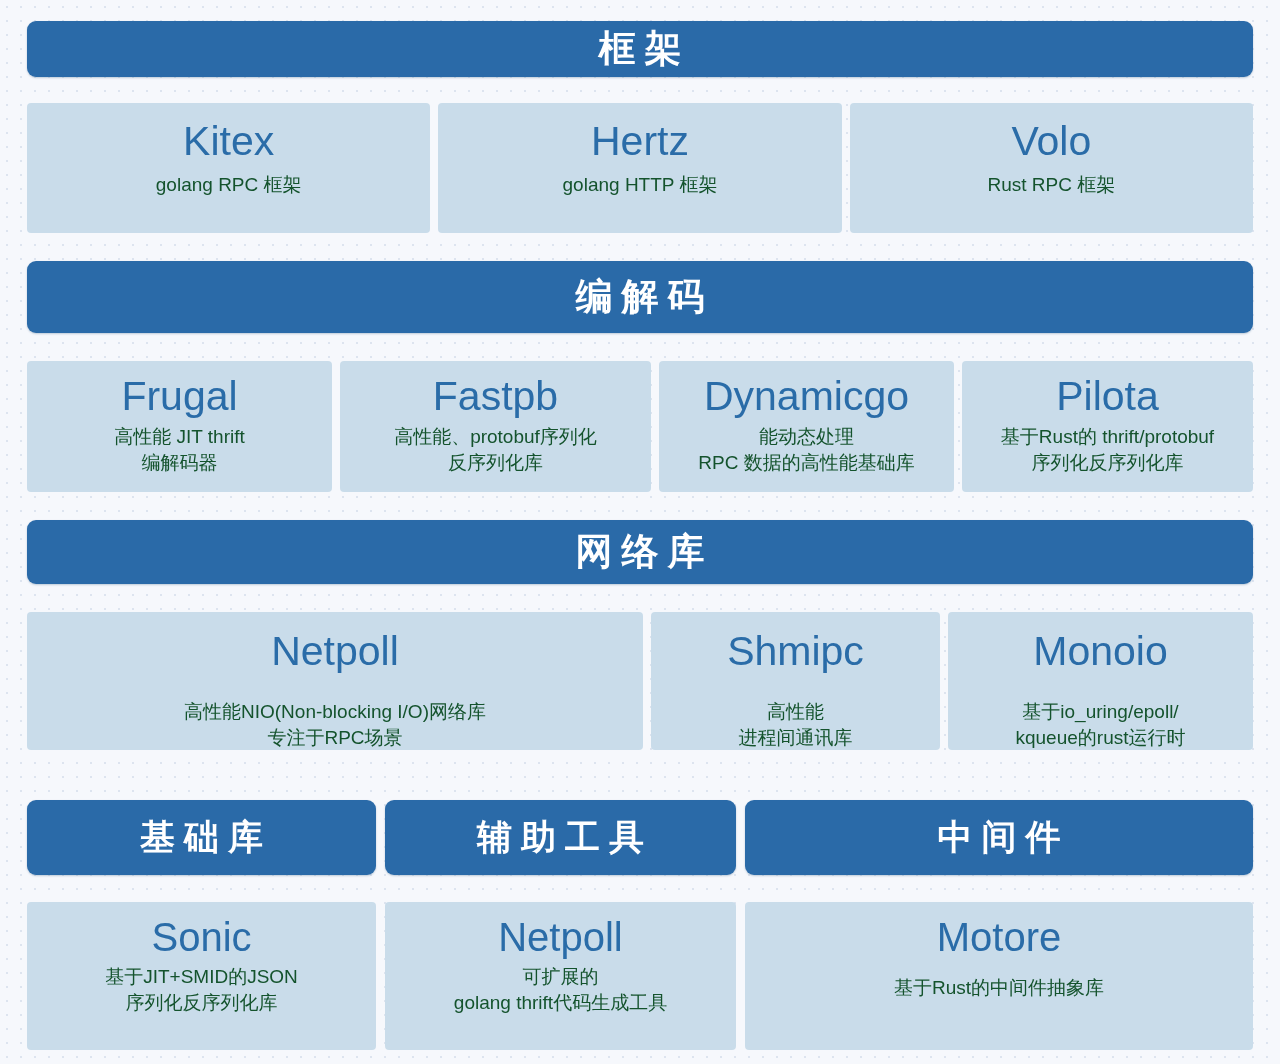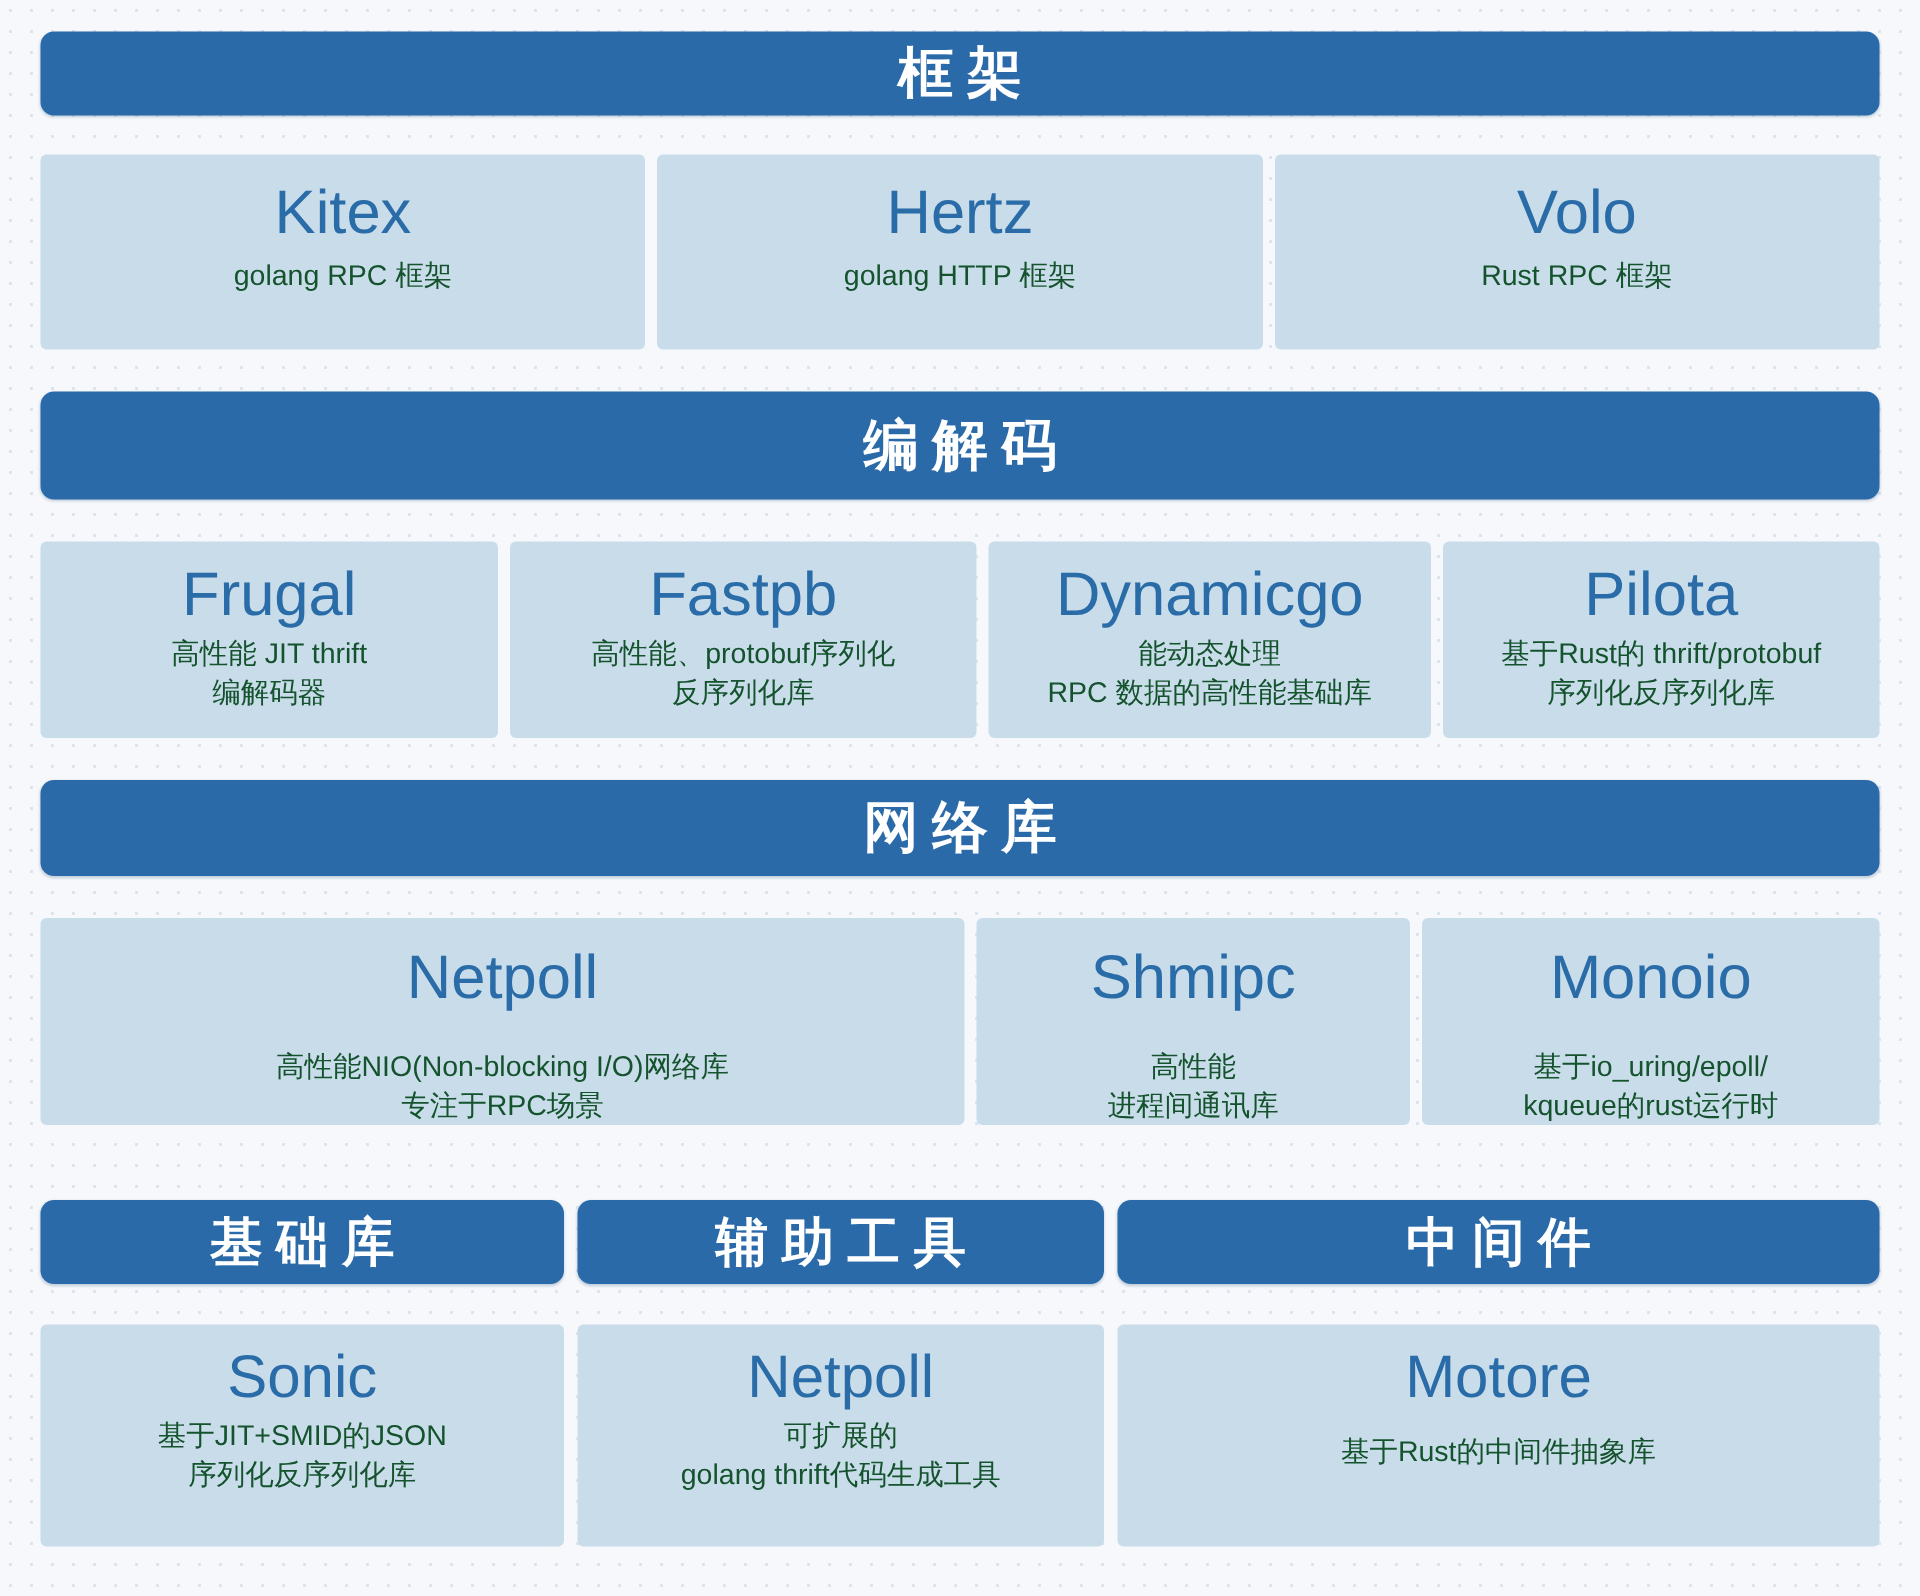--- a/index.html
+++ b/index.html
@@ -100,21 +100,21 @@
   
   .cols {
     display: flex;
     gap: 9px;
     margin-top: 50px;
   }
   .col { display: flex; flex-direction: column; }
   .col-0 { flex: 0 0 349px; }
   .col-1 { flex: 0 0 351px; }
   .col-2 { flex: 1 1 0; }
-  .cols .bar { height: 56px; font-size: 35px; }
+  .cols .bar { height: 75px; font-size: 35px; }
   .cols .card {
     margin-top: 27px;
     height: 148px;
     padding-top: 14px;
   }
   .cols .card-title { font-size: 40px; }
   .cols .card-sub { margin-top: 6px; }
   .col-2 .card-sub { margin-top: 17px; }
 </style>
 </head>

